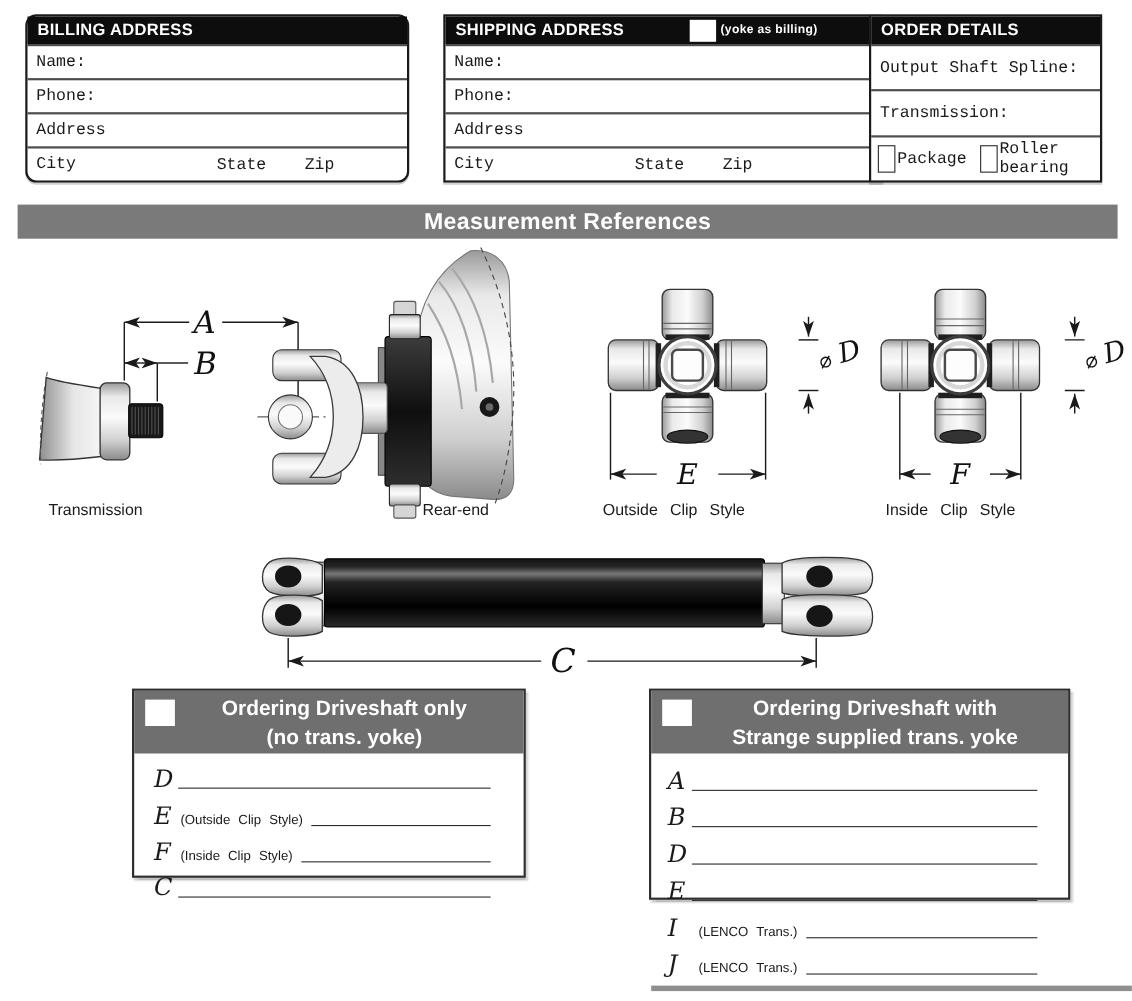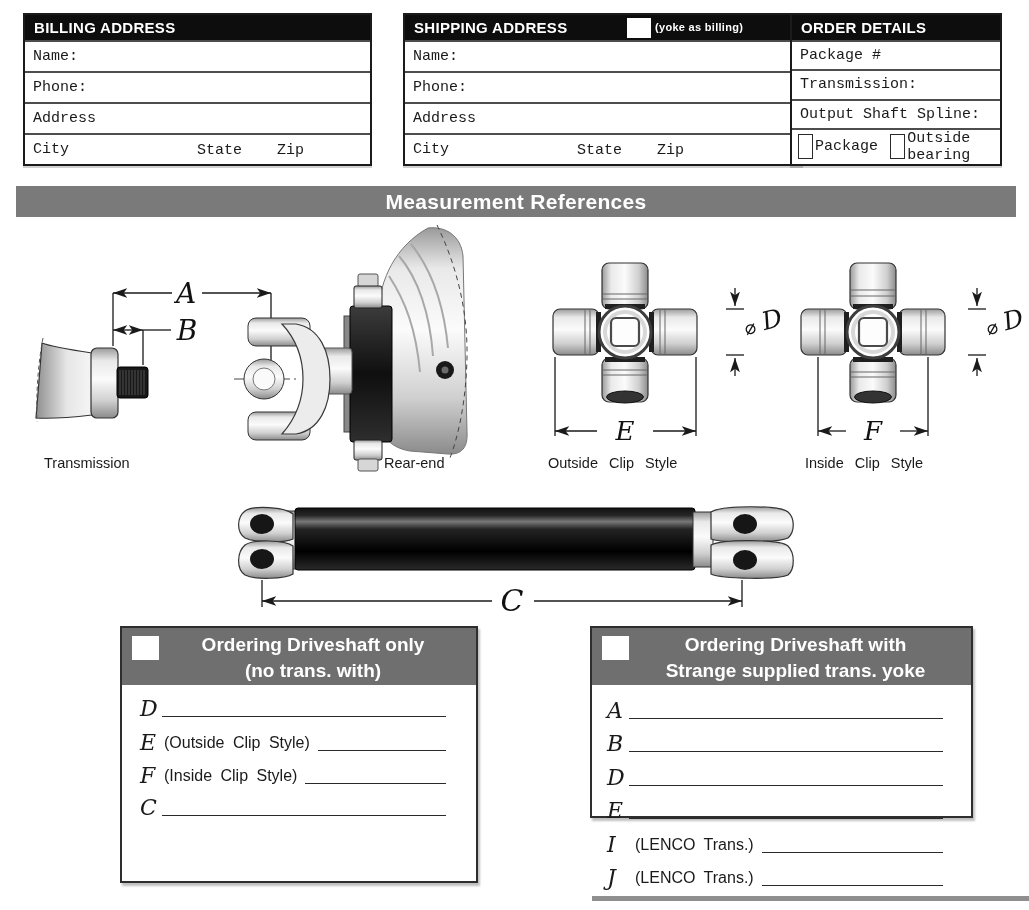--- a/index.html
+++ b/index.html
@@ -34,29 +34,29 @@
   
   .obox{position:absolute;background:#fff;border:2px solid #2e2e2e;box-sizing:border-box;
         box-shadow:2px 3px 2px rgba(0,0,0,.25);}
   .ohdr{background:#6f6f6f;height:57px;color:#fff;text-align:center;font-weight:bold;font-size:19px;
         line-height:26px;padding-top:4px;box-sizing:border-box;position:relative;}
   .ohdr .lines{margin-left:34px;margin-right:6px;}
   .ocb{position:absolute;left:10px;top:8px;width:27px;height:24px;background:#fff;}
   .orow{position:absolute;left:18px;right:30px;height:30px;display:flex;align-items:flex-end;}
   .letter{font-family:"DejaVu Serif",serif;font-style:italic;font-size:22px;line-height:22px;
           min-width:22px;}
-  .note{font-size:16px;word-spacing:4px;white-space:nowrap;padding:0 8px 2px 2px;}
+  .note{font-size:12px;word-spacing:4px;white-space:nowrap;padding:0 8px 2px 2px;}
   .wline{flex:1;border-bottom:1.6px solid #2a2a2a;margin-bottom:3px;}
 
   .strip{position:absolute;left:592px;top:896px;width:437px;height:5px;background:#8f8f8f;}
 </style>
 </head>
 <body>
 
-<div class="formbox" style="left:23px;width:349px;">
+<div class="formbox" style="left:23px;width:349px;border-radius:10px;">
   <div class="fhdr">
     <span>BILLING ADDRESS</span>
   </div>
   <div class="frow">
     <span>Name:</span>
   </div>
   <div class="frow">
     <span>Phone:</span>
   </div>
   <div class="frow">
@@ -89,33 +89,30 @@
     <span class="poslbl" style="left:172px;">State</span>
     <span class="poslbl" style="left:252px;">Zip</span>
   </div>
 </div>
 
 <div class="formbox" style="left:790px;width:212px;">
   <div class="fhdr">
     <span>ORDER DETAILS</span>
   </div>
   <div class="frow">
-    <span>Package #</span>
+    <span>Output Shaft Spline:</span>
   </div>
   <div class="frow">
     <span>Transmission:</span>
-  </div>
-  <div class="frow">
-    <span>Output Shaft Spline:</span>
   </div>
   <div class="frow" style="padding-left:6px;">
     <span class="sq"></span>
     <span style="padding-left:2px;">Package</span>
     <span class="sq" style="margin-left:12px;"></span>
-    <span style="padding-left:2px;">Outside bearing</span>
+    <span style="padding-left:2px;">Roller bearing</span>
   </div>
 </div>
 
 <div class="banner">
   <span>Measurement References</span>
 </div>
 
 <svg class="diag" width="1029" height="400" viewBox="0 0 1029 400">
   <defs>
     <marker id="arr" markerWidth="12" markerHeight="10" refX="11" refY="5" orient="auto-start-reverse">
@@ -299,26 +296,26 @@
   </g>
   <g>
     <line class="dim" x1="262" y1="358" x2="262" y2="385"></line>
     <line class="dim" x1="742" y1="358" x2="742" y2="385"></line>
     <line class="dim" x1="492" y1="379" x2="262" y2="379" marker-end="url(#arr)"></line>
     <line class="dim" x1="534" y1="379" x2="742" y2="379" marker-end="url(#arr)"></line>
     <text class="dimtxt" x="512" y="389" font-size="30" text-anchor="middle">C</text>
   </g>
 </svg>
 
-<div class="obox" style="left:120px;top:626px;width:358px;height:257px;">
+<div class="obox" style="left:120px;top:626px;width:358px;height:172px;">
   <div class="ohdr">
     <span class="ocb"></span>
     <div class="lines">
       <div>Ordering Driveshaft only</div>
-      <div>(no trans. with)</div>
+      <div>(no trans. yoke)</div>
     </div>
   </div>
   <div class="orow" style="top:62px;">
     <span class="letter">D</span>
     <span class="wline"></span>
   </div>
   <div class="orow" style="top:96px;">
     <span class="letter">E</span>
     <span class="note">(Outside Clip Style)</span>
     <span class="wline"></span>

